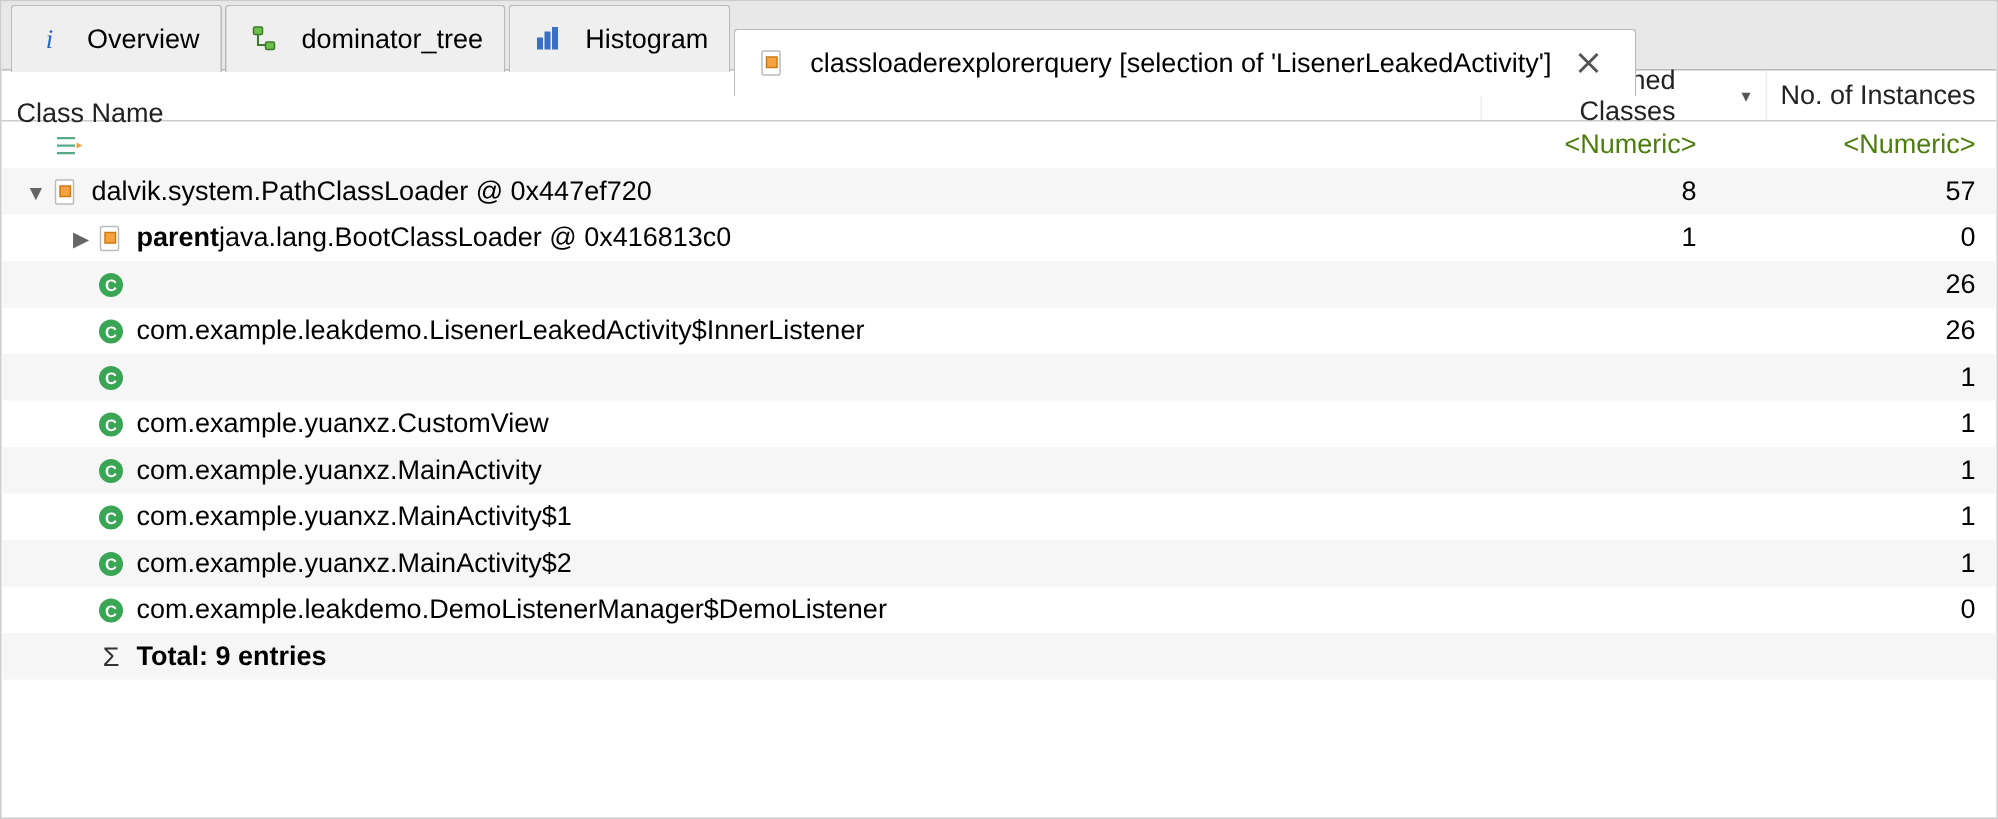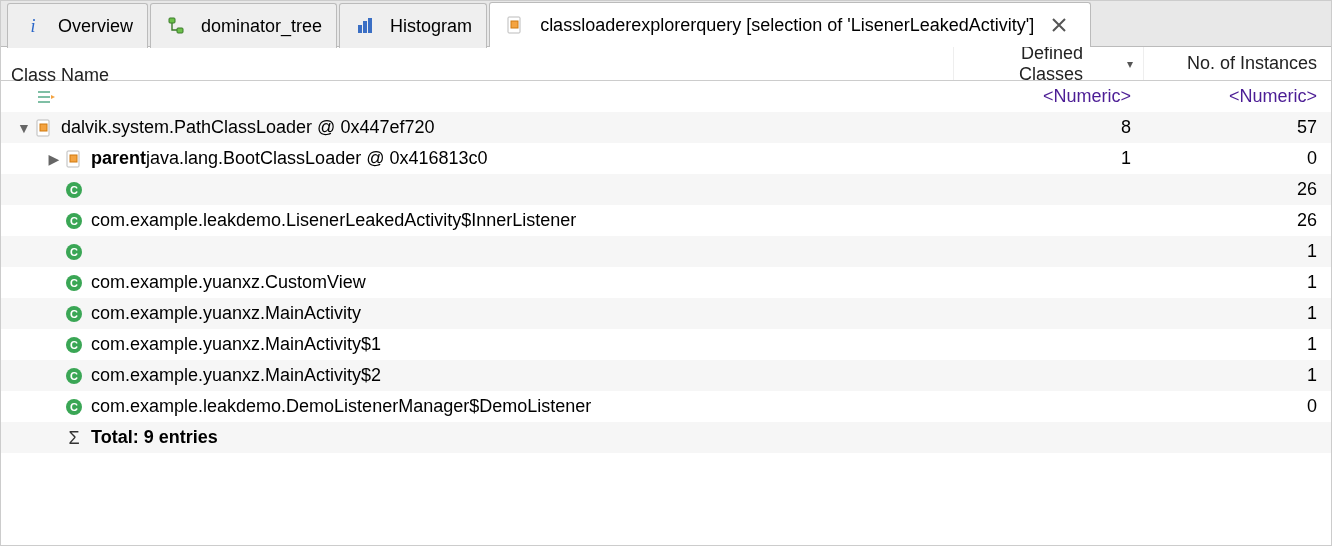--- a/index.html
+++ b/index.html
@@ -31,41 +31,41 @@
     border-bottom: none;
     background: #efefef;
     margin-right: 2px;
     cursor: pointer;
     position: relative;
     top: 2px;
     border-radius: 3px 3px 0 0;
   }
   .tab.active {
     background: #fff;
-    top: 1px;
+    top: 18px;
     height: 45px;
   }
   .tab-label { white-space: nowrap; text-align: right; }
   .close-x {
     font-size: 16px;
     color: #555;
     margin-left: 6px;
   }
   
   .header {
     display: flex;
     border-bottom: 1px solid #ccc;
     height: 34px;
     align-items: center;
     font-size: 18px;
     color: #222;
   }
   .col-name { flex: 1 1 auto; padding-left: 10px; margin-top: 24px; }
   .col-def  { width: 190px; text-align: right; padding-right: 10px; border-left: 1px solid #eee; display:flex; align-items:center; justify-content:flex-end; gap:4px;}
-  .col-inst { width: 188px; text-align: right; padding-right: 14px; border-left: 1px solid #eee; }
+  .col-inst { width: 154px; text-align: right; padding-right: 14px; border-left: 1px solid #eee; }
   .header .col-def, .header .col-inst { height: 100%; display:flex; align-items:center; justify-content:flex-end;gap:40px; }
   .sort-chev { font-size: 12px; color: #555; margin-left: 4px; }
   
   .rows { }
   .row {
     display: flex;
     align-items: center;
     height: 31px;
     font-size: 18px;
   }
@@ -81,21 +81,21 @@
   .row .cell-inst { width: 190px; text-align: right; padding-right: 14px; }
   .indent { display:inline-block; }
   .disclosure {
     display: inline-flex;
     width: 18px;
     justify-content: center;
     color: #666;
     font-size: 14px;
   }
   .bold { font-weight: 700; }
-  .placeholder { color: #4c1d95; }
+  .placeholder { color: #4d7c0f; }
   
   .icon {
     display: inline-flex;
     width: 22px;
     height: 22px;
     align-items: center;
     justify-content: center;
     margin-right: 6px;
     flex: 0 0 auto;
   }

